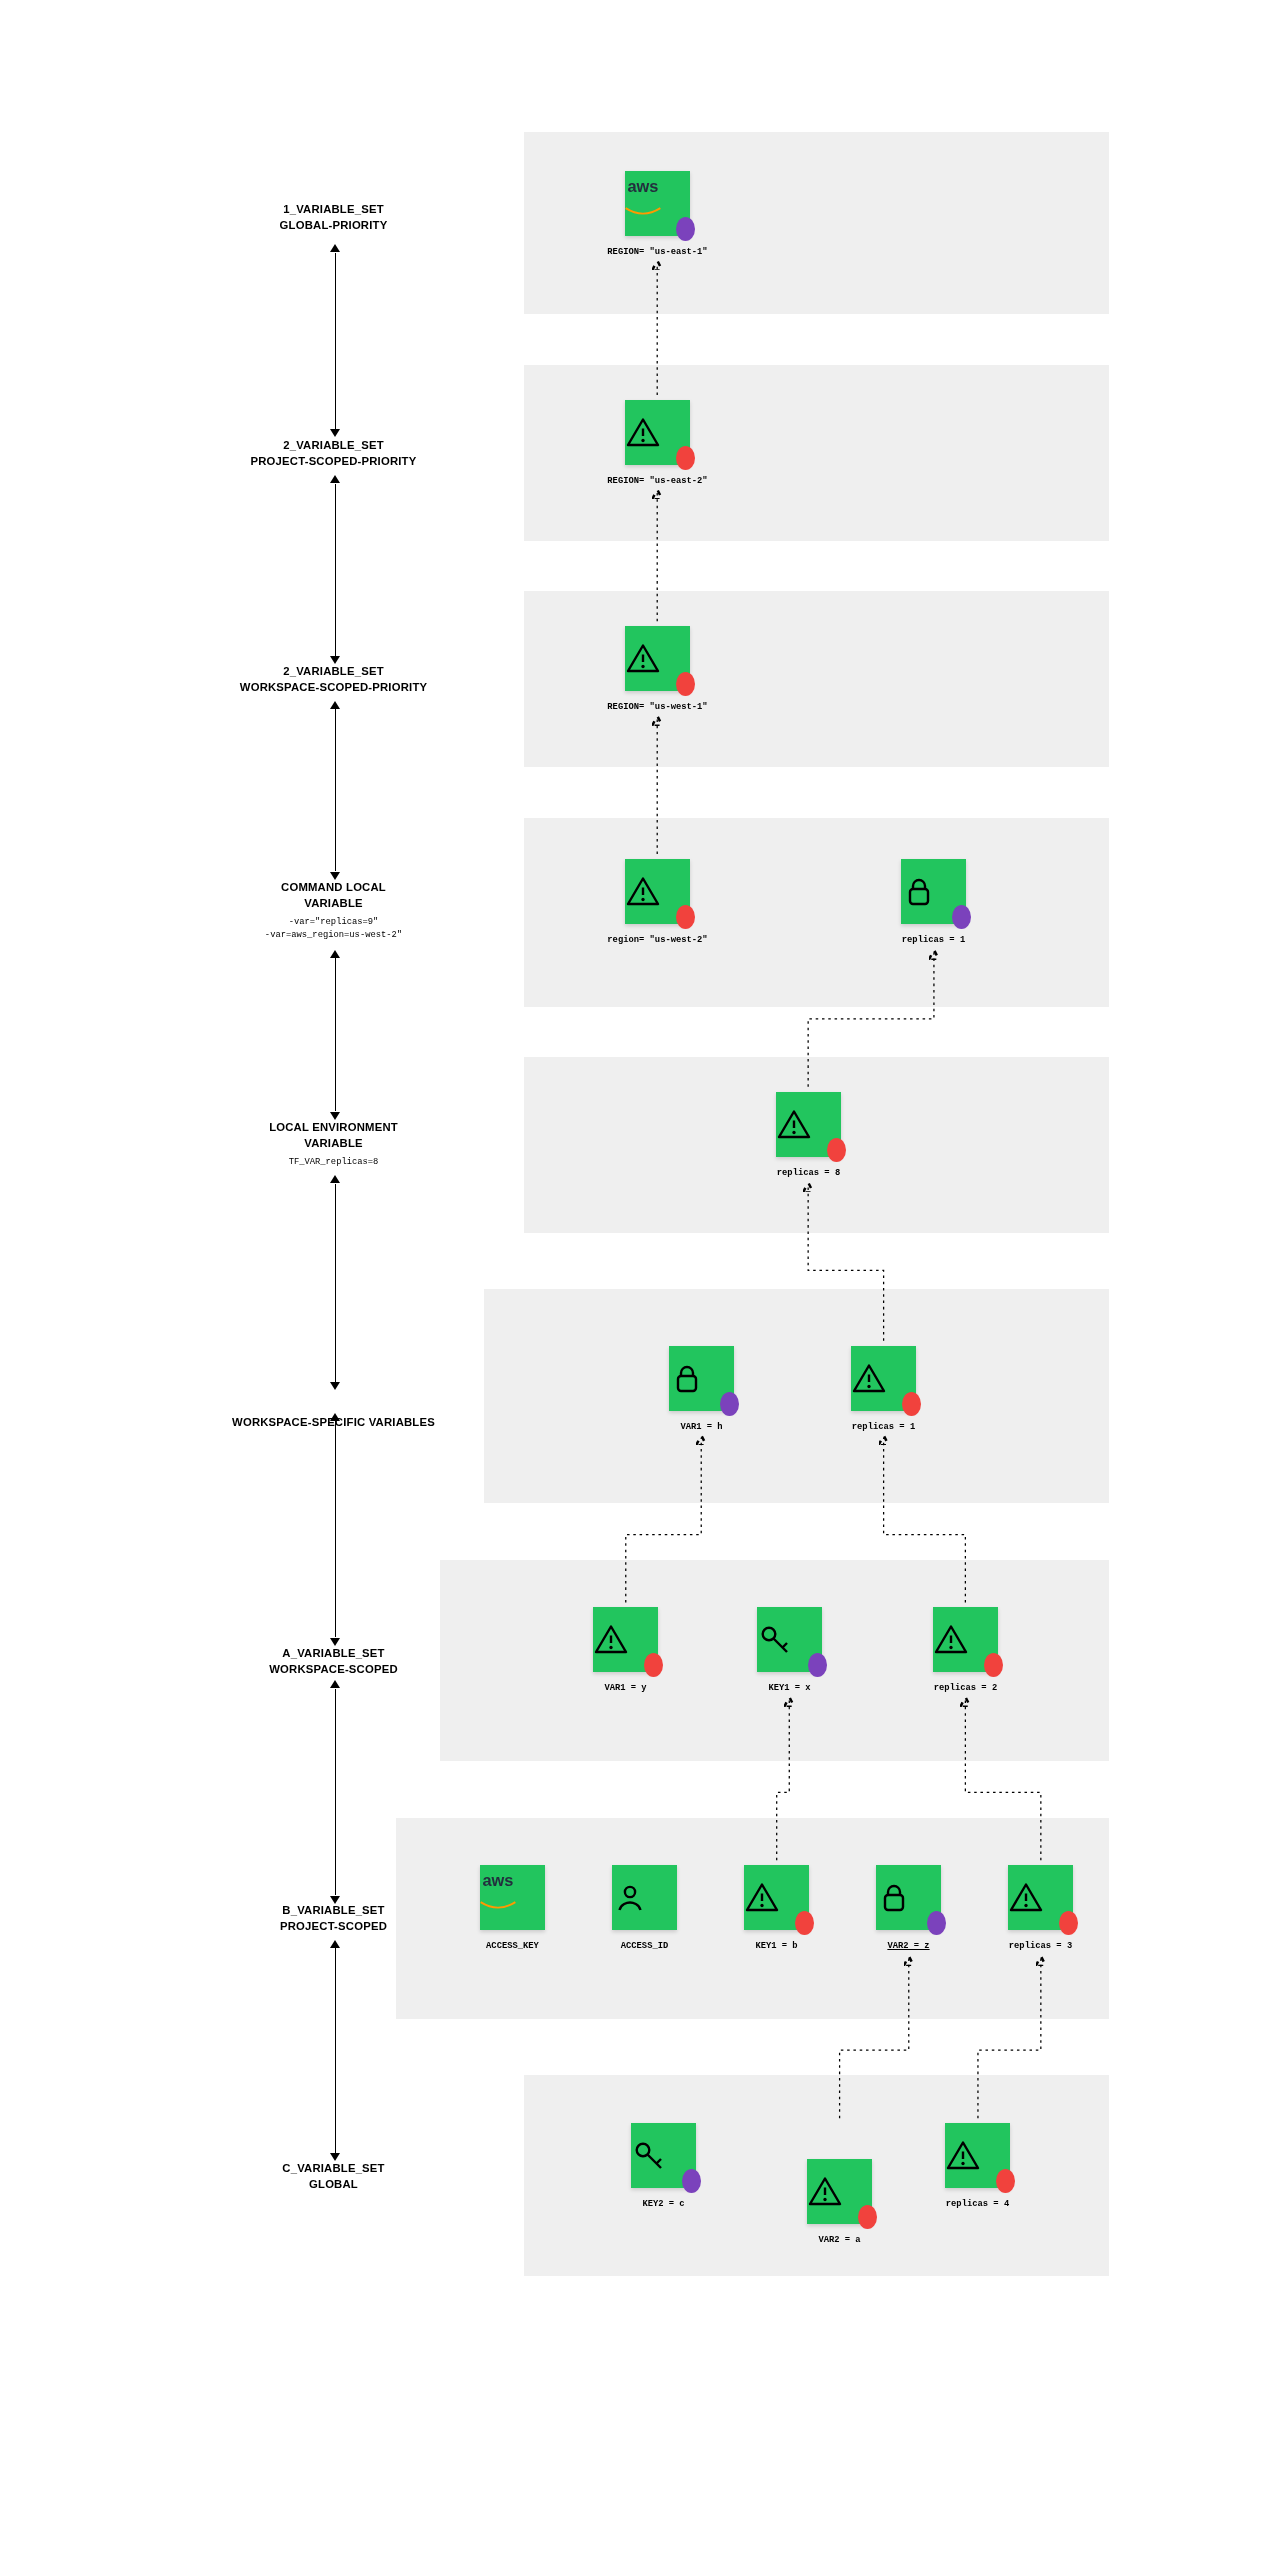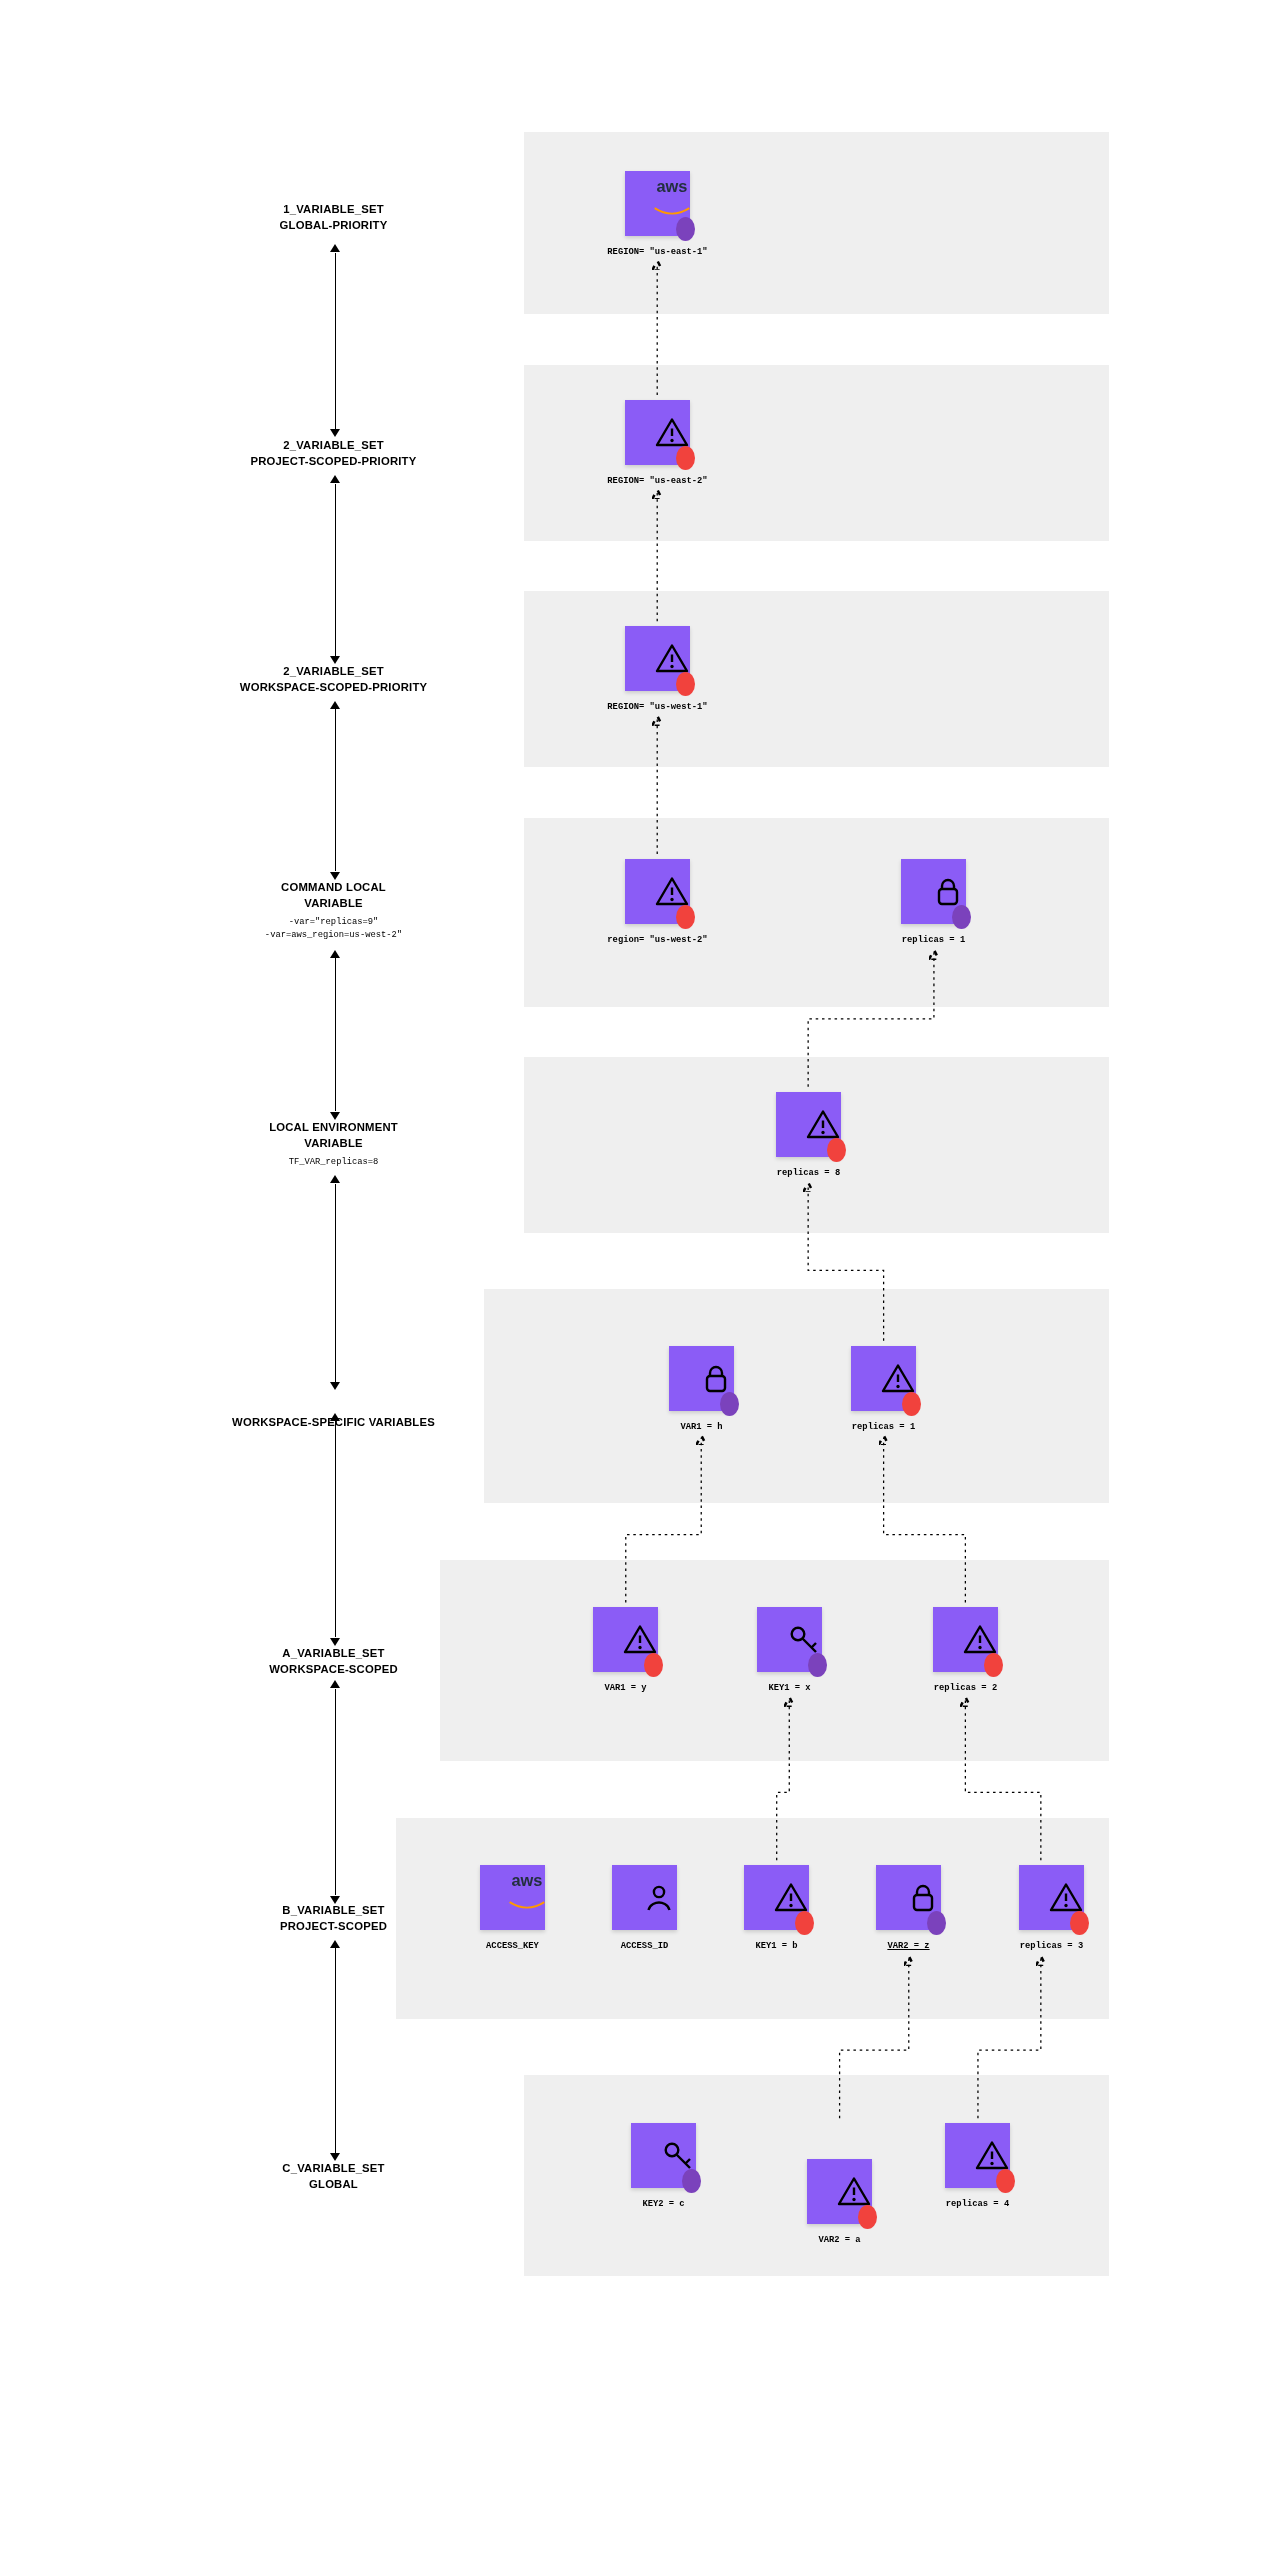--- a/index.html
+++ b/index.html
@@ -40,25 +40,25 @@
   .card {
     position: absolute;
     width: 69px;
     display: flex;
     flex-direction: column;
     align-items: center;
   }
   .tile {
     width: 65px;
     height: 65px;
-    background: #8b5cf6;
+    background: #22c55e;
     box-shadow: 0 1.9px 3.8px rgba(0,0,0,0.15);
     display: flex;
     align-items: center;
-    justify-content: flex-end;
+    justify-content: flex-start;
     position: relative;
   }
   .tile svg { width: 36px; height: 36px; }
   .dot {
     position: absolute;
     right: -5px;
     bottom: -5px;
     width: 19px;
     height: 24px;
     border-radius: 50%;
@@ -358,21 +358,21 @@
   <div class="card" style="left:874px; top:1865px;text-decoration:underline;">
     <div class="tile">
       <svg viewBox="0 0 24 24">
           <rect x="6" y="10" width="12" height="10" rx="2" fill="none" stroke="#000" stroke-width="1.6"></rect>
           <path d="M8 10 V8 a4 4 0 0 1 8 0 v2" fill="none" stroke="#000" stroke-width="1.6"></path>
         </svg>
       <div class="dot purple"></div>
     </div>
     <div class="caption">VAR2 = z</div>
   </div>
-  <div class="card" style="left:1006px; top:1865px;margin-left:11px;">
+  <div class="card" style="left:1006px; top:1865px;">
     <div class="tile">
       <svg viewBox="0 0 24 24">
           <path d="M12 3 L22 20 H2 Z" fill="none" stroke="#000" stroke-width="1.6" stroke-linejoin="round"></path>
           <line x1="12" y1="9" x2="12" y2="14" stroke="#000" stroke-width="1.6"></line>
           <circle cx="12" cy="17" r="1.1" fill="#000"></circle>
         </svg>
       <div class="dot red"></div>
     </div>
     <div class="caption">replicas = 3</div>
   </div>

